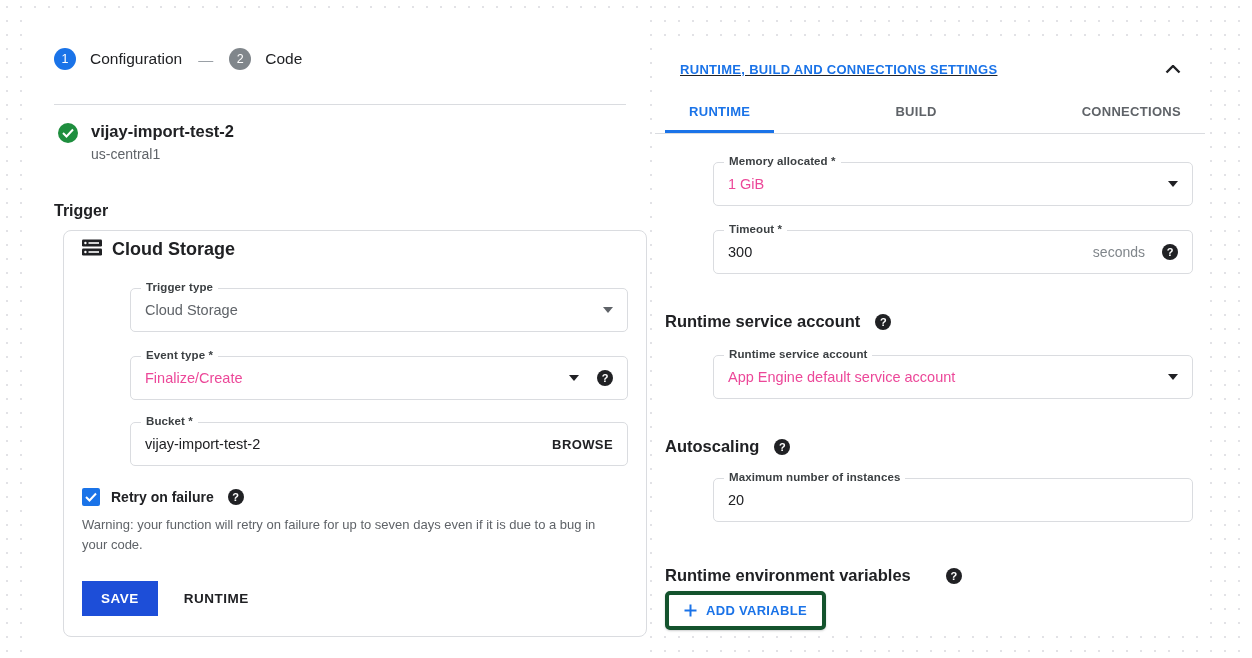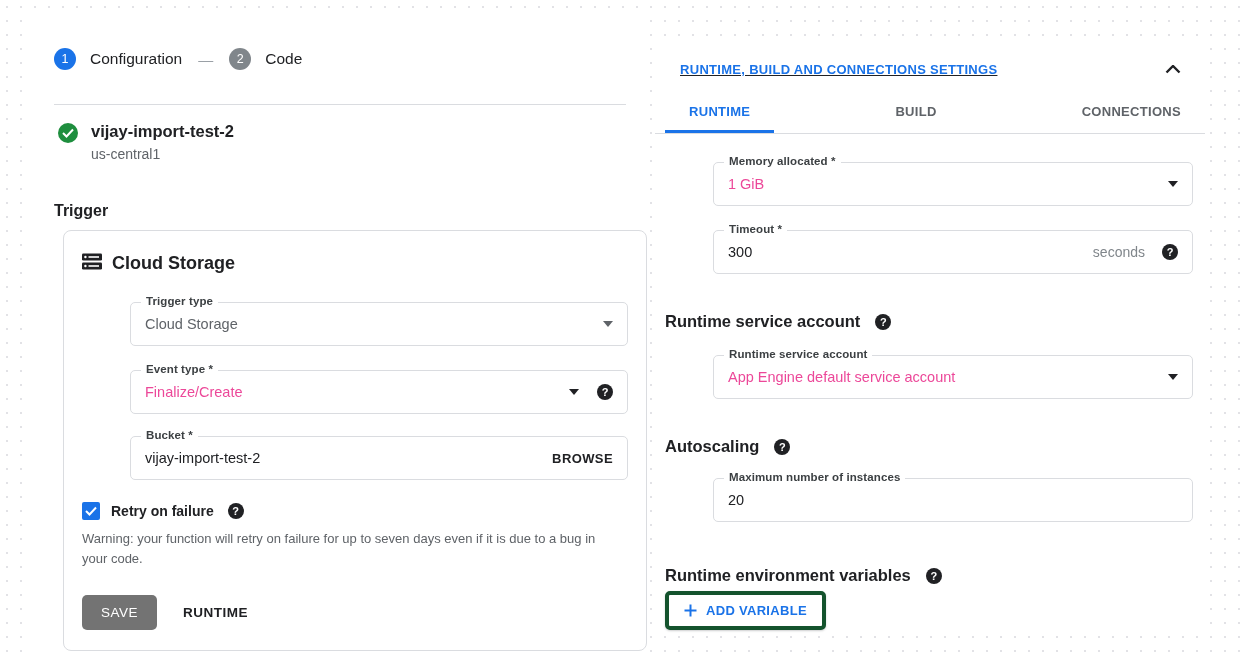--- a/index.html
+++ b/index.html
@@ -40,21 +40,21 @@
   }
   .fn-texts { margin-left: 13px; }
   .fn-name { font-size: 16.5px; font-weight: bold; color: #202124; }
   .fn-region { font-size: 14px; color: #5f6368; margin-top: 5px; }
 
   .trigger-heading { margin: 40px 0 0 24px; font-size: 16px; font-weight: bold; }
 
   .trigger-card {
     margin: 10px 0 0 33px; width: 584px;
     border: 1px solid #dadce0; border-radius: 8px;
-    padding: 22px 18px 20px 18px;
+    padding: 8px 18px 20px 18px;
   }
   .card-title-row { display: flex; align-items: center; }
   .card-title { font-size: 18px; font-weight: bold; margin-left: 10px; }
 
   .field {
     position: relative; border: 1px solid #dadce0; border-radius: 5px;
     height: 44px; display: flex; align-items: center; padding: 0 14px;
     background: #fff;
     margin-left: 48px;
   }
@@ -92,23 +92,23 @@
   .retry-row { display: flex; align-items: center; margin-top: 22px; }
   .checkbox {
     width: 18px; height: 18px; border-radius: 2px; background: #1a73e8;
     display: flex; align-items: center; justify-content: center; cursor: pointer; flex: none;
   }
   .retry-label { margin-left: 11px; margin-right: 14px; font-size: 14px; font-weight: bold; color: #202124; }
   .warning-text { margin-top: 9px; font-size: 13px; color: #5f6368; line-height: 1.55; max-width: 516px; }
 
   .actions { display: flex; align-items: center; margin-top: 26px; }
   .save-btn {
-    background: #737373; color: #fff; border: none; border-radius: 5px;
-    font-family: "Liberation Sans", sans-serif;
-    font-size: 13.5px; font-weight: normal; letter-spacing: 0.5px;
+    background: #1d4ed8; color: #fff; border: none; border-radius: 0;
+    font-family: "Liberation Sans", sans-serif;
+    font-size: 13.5px; font-weight: bold; letter-spacing: 0.5px;
     padding: 10px 19px; cursor: pointer;
   }
   .cancel-btn {
     background: none; border: none; margin-left: 26px; cursor: pointer;
     font-family: "Liberation Sans", sans-serif;
     font-size: 13.5px; font-weight: bold; letter-spacing: 0.5px; color: #202124; padding: 10px 0;
   }
 
   
   .settings-header { display: flex; align-items: center; justify-content: space-between; padding: 22px 22px 0 25px; text-decoration: underline; }
@@ -277,21 +277,21 @@
       <span class="help-badge">
           <span>?</span>
         </span>
     </div>
 
     <div class="field mt22">
       <span class="flabel">Maximum number of instances</span>
       <input class="ftext-input" type="text" value="20" style="">
     </div>
 
-    <div class="section-heading" style="margin-top:44px;">
+    <div class="section-heading" style="margin-top:44px;gap:20px;">
       <span class="title">Runtime environment variables</span>
       <span class="help-badge">
           <span>?</span>
         </span>
     </div>
 
     <button class="add-var-btn">
       <span class="plus">
         <svg width="13" height="13" viewBox="0 0 13 13">
             <line x1="6.5" y1="0.5" x2="6.5" y2="12.5" stroke="#1a73e8" stroke-width="2"></line>

